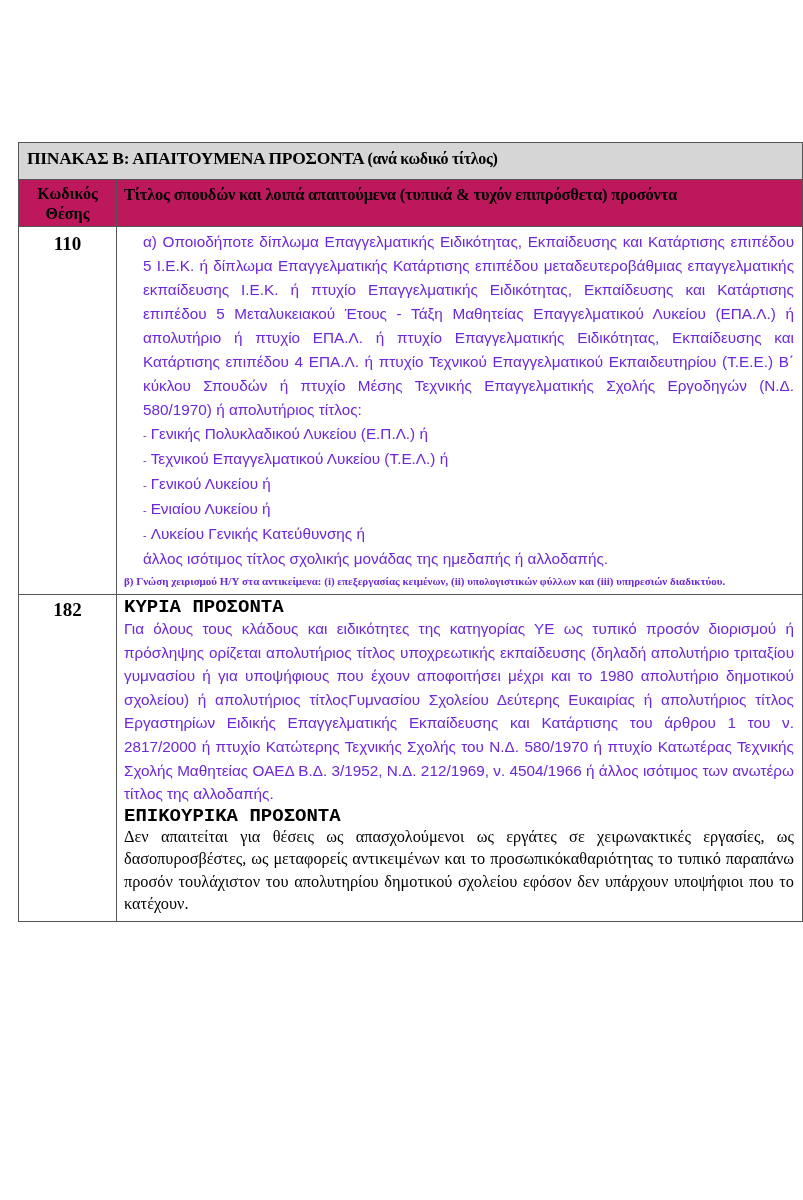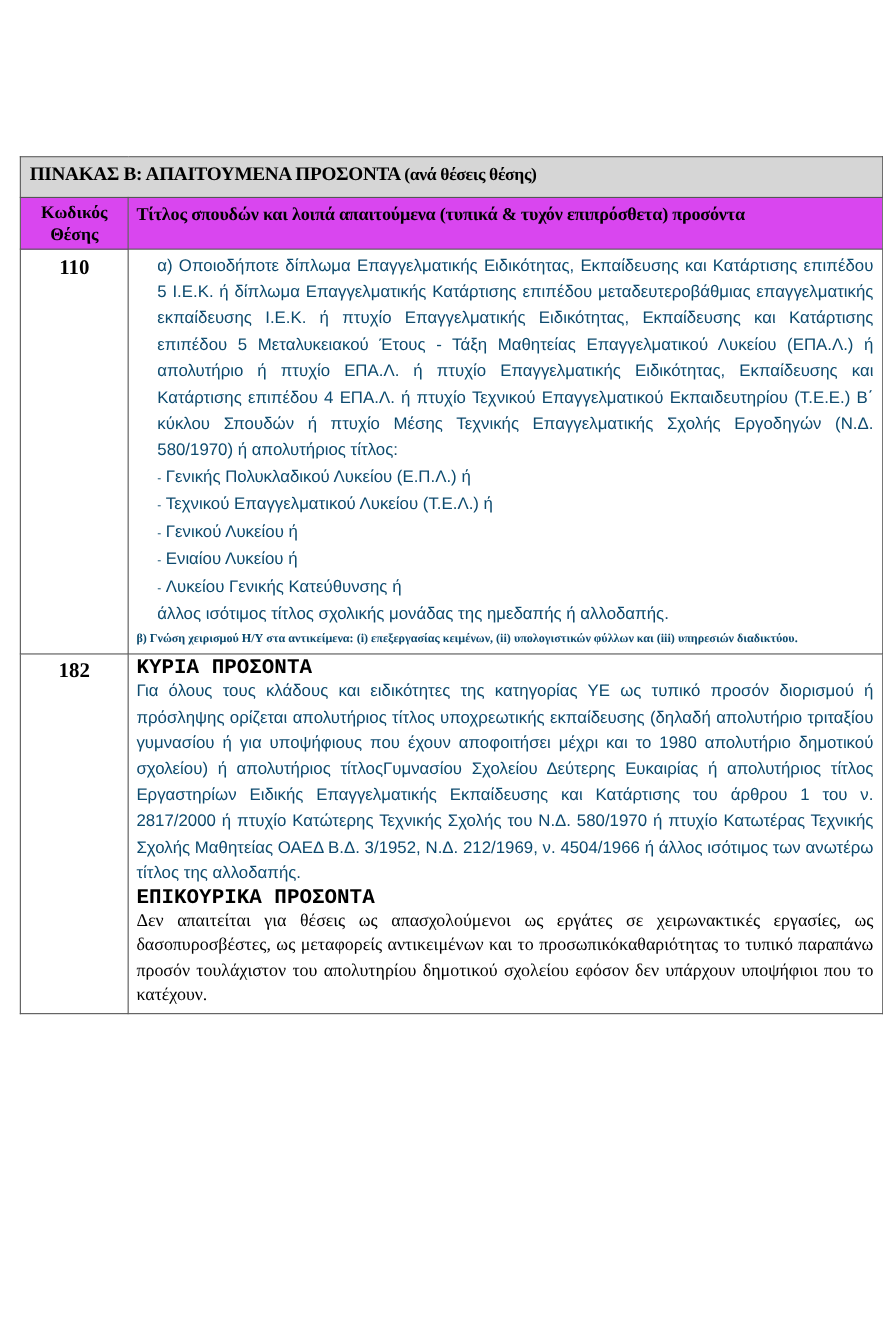--- a/index.html
+++ b/index.html
@@ -8,26 +8,26 @@
       position: absolute; left: 18px; top: 142px; width: 785px;
       border-collapse: collapse; table-layout: fixed;
       font-family: "Liberation Serif", serif; color: #000;
     }
     .tbl td { border: 1px solid #555; vertical-align: top; padding: 0; }
     .title-cell {
       background: #d6d6d6; height: 31px; font-weight: bold; font-size: 17.5px;
       padding: 5px 6px 0 8px !important; letter-spacing: -0.3px;
     }
     .title-cell .sub { font-weight: bold; font-size: 16px; }
-    .hdr { background: #d946ef; font-weight: bold; }
+    .hdr { background: #be185d; font-weight: bold; }
     .hdr-code { width: 97px; text-align: center; font-size: 16px; line-height: 20px; padding-top: 4px !important; height: 42px; }
     .hdr-title { font-size: 16.5px; padding: 5px 0 0 7px !important; white-space: nowrap; overflow: hidden; letter-spacing: -0.2px; margin-left: 18px; }
     .code { text-align: center; font-weight: bold; font-size: 19px; padding-top: 4px !important; }
     .body-serif { font-family: "Liberation Serif", serif; font-size: 16.5px; line-height: 22px; text-align: justify; padding: 4px 6px 0 7px !important; }
-    .body-sans { font-family: "Liberation Sans", sans-serif; font-size: 15.3px; line-height: 24px; text-align: justify; color: #0c4a6e; }
+    .body-sans { font-family: "Liberation Sans", sans-serif; font-size: 15.3px; line-height: 24px; text-align: justify; color: #6d28d9; }
     .r111 { height: 66px; }
     .r110 .body-sans-wrap { padding: 3px 8px 0 26px; }
     .r110 .just { text-align: justify; }
     .r110 .item { text-align: left; }
     .r110 .item-dash { font-size: 11px; margin-right: 4px; }
     .r110 .tail { padding-left: 0; }
     .beta { font-family: "Liberation Serif", serif; font-weight: bold; font-size: 11px; line-height: 21px; text-align: justify; padding: 0 6px 2px 0; margin-left: -19px; }
     .r112 .wrap { padding: 2px 8px 6px 7px; }
     .heading-sans { font-family: Liberation Mono, monospace; font-weight: bold; font-size: 19px; line-height: 20px; }
     .r112 .body-sans { line-height: 23.6px; }
@@ -36,21 +36,21 @@
 </head>
 <body>
 
 <table class="tbl">
   <colgroup>
       <col style="width:98px">
       <col>
     </colgroup>
   <tbody>
       <tr>
-    <td colspan="2" class="title-cell"><span>ΠΙΝΑΚΑΣ Β: ΑΠΑΙΤΟΥΜΕΝΑ ΠΡΟΣΟΝΤΑ</span> <span class="sub">(ανά θέσεις θέσης)</span></td>
+    <td colspan="2" class="title-cell"><span>ΠΙΝΑΚΑΣ Β: ΑΠΑΙΤΟΥΜΕΝΑ ΠΡΟΣΟΝΤΑ</span> <span class="sub">(ανά κωδικό τίτλος)</span></td>
   </tr>
   <tr>
     <td class="hdr hdr-code">Κωδικός Θέσης</td>
     <td class="hdr hdr-title">Τίτλος σπουδών και λοιπά απαιτούμενα (τυπικά &amp; τυχόν επιπρόσθετα) προσόντα</td>
   </tr>
 
 
   <tr class="r110">
     <td class="code" style="padding-top:6px !important">110</td>
     <td>

